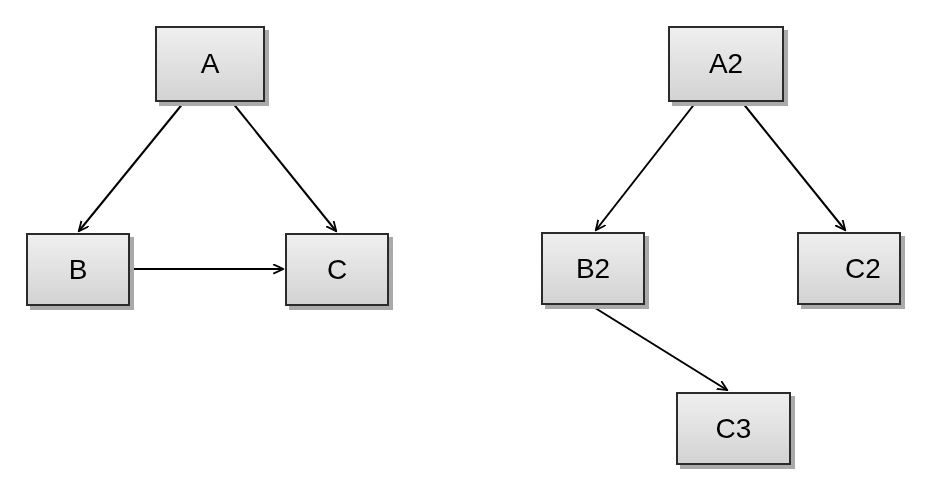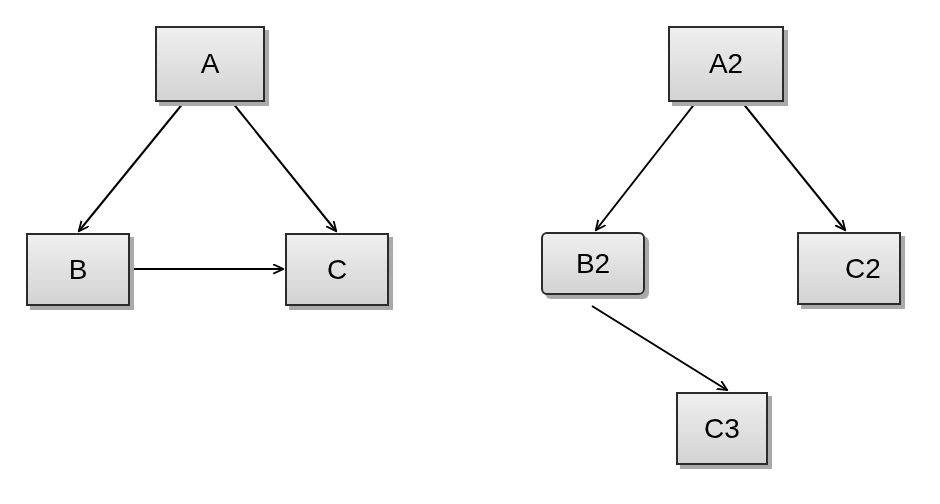--- a/index.html
+++ b/index.html
@@ -74,24 +74,24 @@
       </div>
       <div class="node" style="left: 26px; top: 233px; width: 104px; height: 73px; border-color: rgb(43, 43, 43); background-image: linear-gradient(rgb(239, 239, 239) 0%, rgb(211, 211, 211) 100%); box-shadow: rgb(170, 170, 170) 4px 4px 0px 0px;">
         <span class="node-label" style="color: rgb(0, 0, 0);">B</span>
       </div>
       <div class="node" style="left: 285px; top: 233px; width: 104px; height: 73px; border-color: rgb(43, 43, 43); background-image: linear-gradient(rgb(239, 239, 239) 0%, rgb(211, 211, 211) 100%); box-shadow: rgb(170, 170, 170) 4px 4px 0px 0px;">
         <span class="node-label" style="color: rgb(0, 0, 0);">C</span>
       </div>
       <div class="node" style="left: 668px; top: 26px; width: 116px; height: 76px; border-color: rgb(43, 43, 43); background-image: linear-gradient(rgb(239, 239, 239) 0%, rgb(211, 211, 211) 100%); box-shadow: rgb(170, 170, 170) 4px 4px 0px 0px;">
         <span class="node-label" style="color: rgb(0, 0, 0);">A2</span>
       </div>
-      <div class="node" style="left: 541px; top: 232px; width: 104px; height: 63px; border-color: rgb(43, 43, 43); background-image: linear-gradient(rgb(239, 239, 239) 0%, rgb(211, 211, 211) 100%); box-shadow: rgb(170, 170, 170) 4px 4px 0px 0px; border-radius: 6px;">
+      <div class="node" style="left: 541px; top: 232px; width: 104px; height: 73px; border-color: rgb(43, 43, 43); background-image: linear-gradient(rgb(239, 239, 239) 0%, rgb(211, 211, 211) 100%); box-shadow: rgb(170, 170, 170) 4px 4px 0px 0px;">
         <span class="node-label" style="color: rgb(0, 0, 0);">B2</span>
       </div>
       <div class="node" style="left: 797px; top: 232px; width: 104px; height: 73px; border-color: rgb(43, 43, 43); background-image: linear-gradient(rgb(239, 239, 239) 0%, rgb(211, 211, 211) 100%); box-shadow: rgb(170, 170, 170) 4px 4px 0px 0px; padding-left: 28px;">
         <span class="node-label" style="color: rgb(0, 0, 0);">C2</span>
       </div>
-      <div class="node" style="left: 676px; top: 392px; width: 92px; height: 73px; border-color: rgb(43, 43, 43); background-image: linear-gradient(rgb(239, 239, 239) 0%, rgb(211, 211, 211) 100%); box-shadow: rgb(170, 170, 170) 4px 4px 0px 0px;">
+      <div class="node" style="left: 676px; top: 392px; width: 115px; height: 73px; border-color: rgb(43, 43, 43); background-image: linear-gradient(rgb(239, 239, 239) 0%, rgb(211, 211, 211) 100%); box-shadow: rgb(170, 170, 170) 4px 4px 0px 0px;">
         <span class="node-label" style="color: rgb(0, 0, 0);">C3</span>
       </div>
     </div>
 
 </div>
 
 </body></html>

